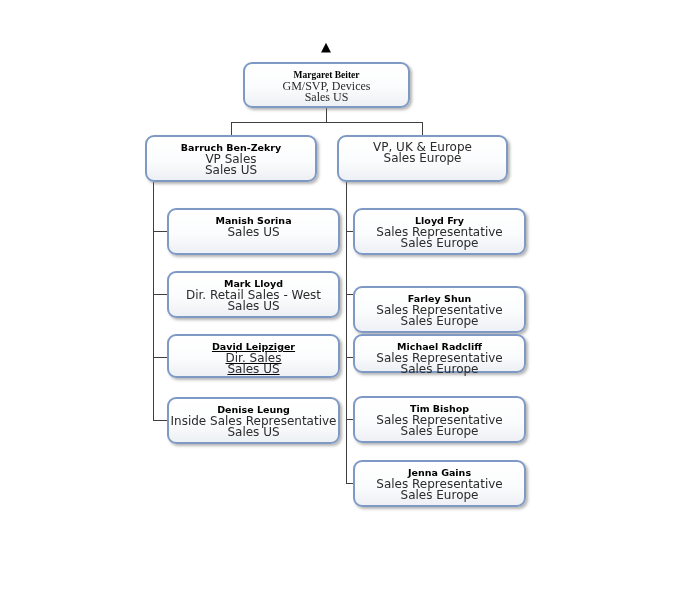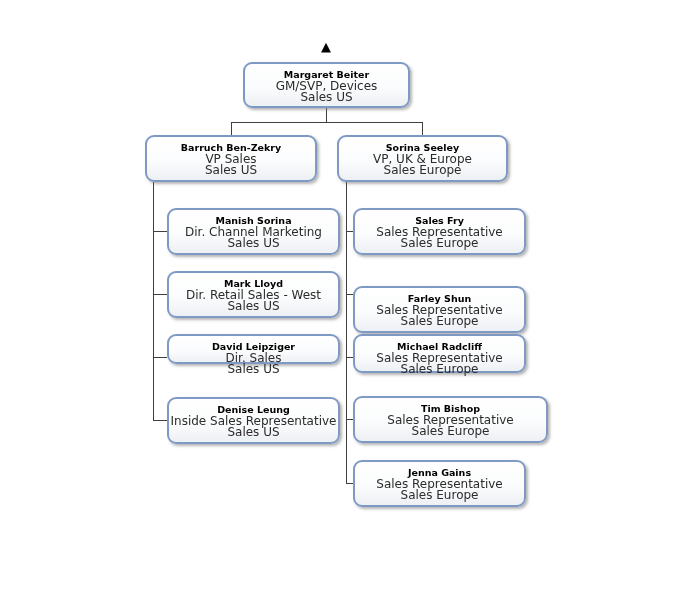--- a/index.html
+++ b/index.html
@@ -67,81 +67,79 @@
   <div class="conn" style="left:153px;top:357px;width:14px;height:1px;"></div>
   <div class="conn" style="left:153px;top:420px;width:14px;height:1px;"></div>
 
   <div class="conn" style="left:346px;top:182px;width:1px;height:302px;"></div>
   <div class="conn" style="left:346px;top:231px;width:7px;height:1px;"></div>
   <div class="conn" style="left:346px;top:294px;width:7px;height:1px;"></div>
   <div class="conn" style="left:346px;top:357px;width:7px;height:1px;"></div>
   <div class="conn" style="left:346px;top:419px;width:7px;height:1px;"></div>
   <div class="conn" style="left:346px;top:483px;width:7px;height:1px;"></div>
 
-  <div class="node" style="left:243px;top:62px;width:167px;height:46px;">
+  <div class="node" style="left:243px;top:62px;width:167px;height:46px;font-family:Liberation Serif, serif;">
     <div class="n-name">Margaret Beiter</div>
     <div class="n-title">GM/SVP, Devices</div>
     <div class="n-unit">Sales US</div>
   </div>
 
   <div class="node" style="left:145px;top:135px;width:172px;height:47px;">
     <div class="n-name">Barruch Ben-Zekry</div>
     <div class="n-title">VP Sales</div>
     <div class="n-unit">Sales US</div>
   </div>
 
   <div class="node" style="left:337px;top:135px;width:171px;height:47px;">
-    <div class="n-name">Sorina Seeley</div>
     <div class="n-title">VP, UK &amp; Europe</div>
     <div class="n-unit">Sales Europe</div>
   </div>
 
   <div class="node" style="left:167px;top:208px;width:173px;height:47px;">
     <div class="n-name">Manish Sorina</div>
-    <div class="n-title">Dir. Channel Marketing</div>
     <div class="n-unit">Sales US</div>
   </div>
 
   <div class="node" style="left:167px;top:271px;width:173px;height:47px;">
     <div class="n-name">Mark Lloyd</div>
     <div class="n-title">Dir. Retail Sales - West</div>
     <div class="n-unit">Sales US</div>
   </div>
 
-  <div class="node" style="left:167px;top:334px;width:173px;height:30px;">
+  <div class="node" style="left:167px;top:334px;width:173px;height:44px;text-decoration:underline;">
     <div class="n-name">David Leipziger</div>
     <div class="n-title">Dir. Sales</div>
     <div class="n-unit">Sales US</div>
   </div>
 
   <div class="node" style="left:167px;top:397px;width:173px;height:47px;">
     <div class="n-name">Denise Leung</div>
     <div class="n-title">Inside Sales Representative</div>
     <div class="n-unit">Sales US</div>
   </div>
 
   <div class="node" style="left:353px;top:208px;width:173px;height:47px;">
-    <div class="n-name">Sales Fry</div>
+    <div class="n-name">Lloyd Fry</div>
     <div class="n-title">Sales Representative</div>
     <div class="n-unit">Sales Europe</div>
   </div>
 
   <div class="node" style="left:353px;top:286px;width:173px;height:47px;">
     <div class="n-name">Farley Shun</div>
     <div class="n-title">Sales Representative</div>
     <div class="n-unit">Sales Europe</div>
   </div>
 
   <div class="node" style="left:353px;top:334px;width:173px;height:39px;">
     <div class="n-name">Michael Radcliff</div>
     <div class="n-title">Sales Representative</div>
     <div class="n-unit">Sales Europe</div>
   </div>
 
-  <div class="node" style="left:353px;top:396px;width:195px;height:47px;">
+  <div class="node" style="left:353px;top:396px;width:173px;height:47px;">
     <div class="n-name">Tim Bishop</div>
     <div class="n-title">Sales Representative</div>
     <div class="n-unit">Sales Europe</div>
   </div>
 
   <div class="node" style="left:353px;top:460px;width:173px;height:47px;">
     <div class="n-name">Jenna Gains</div>
     <div class="n-title">Sales Representative</div>
     <div class="n-unit">Sales Europe</div>
   </div>

